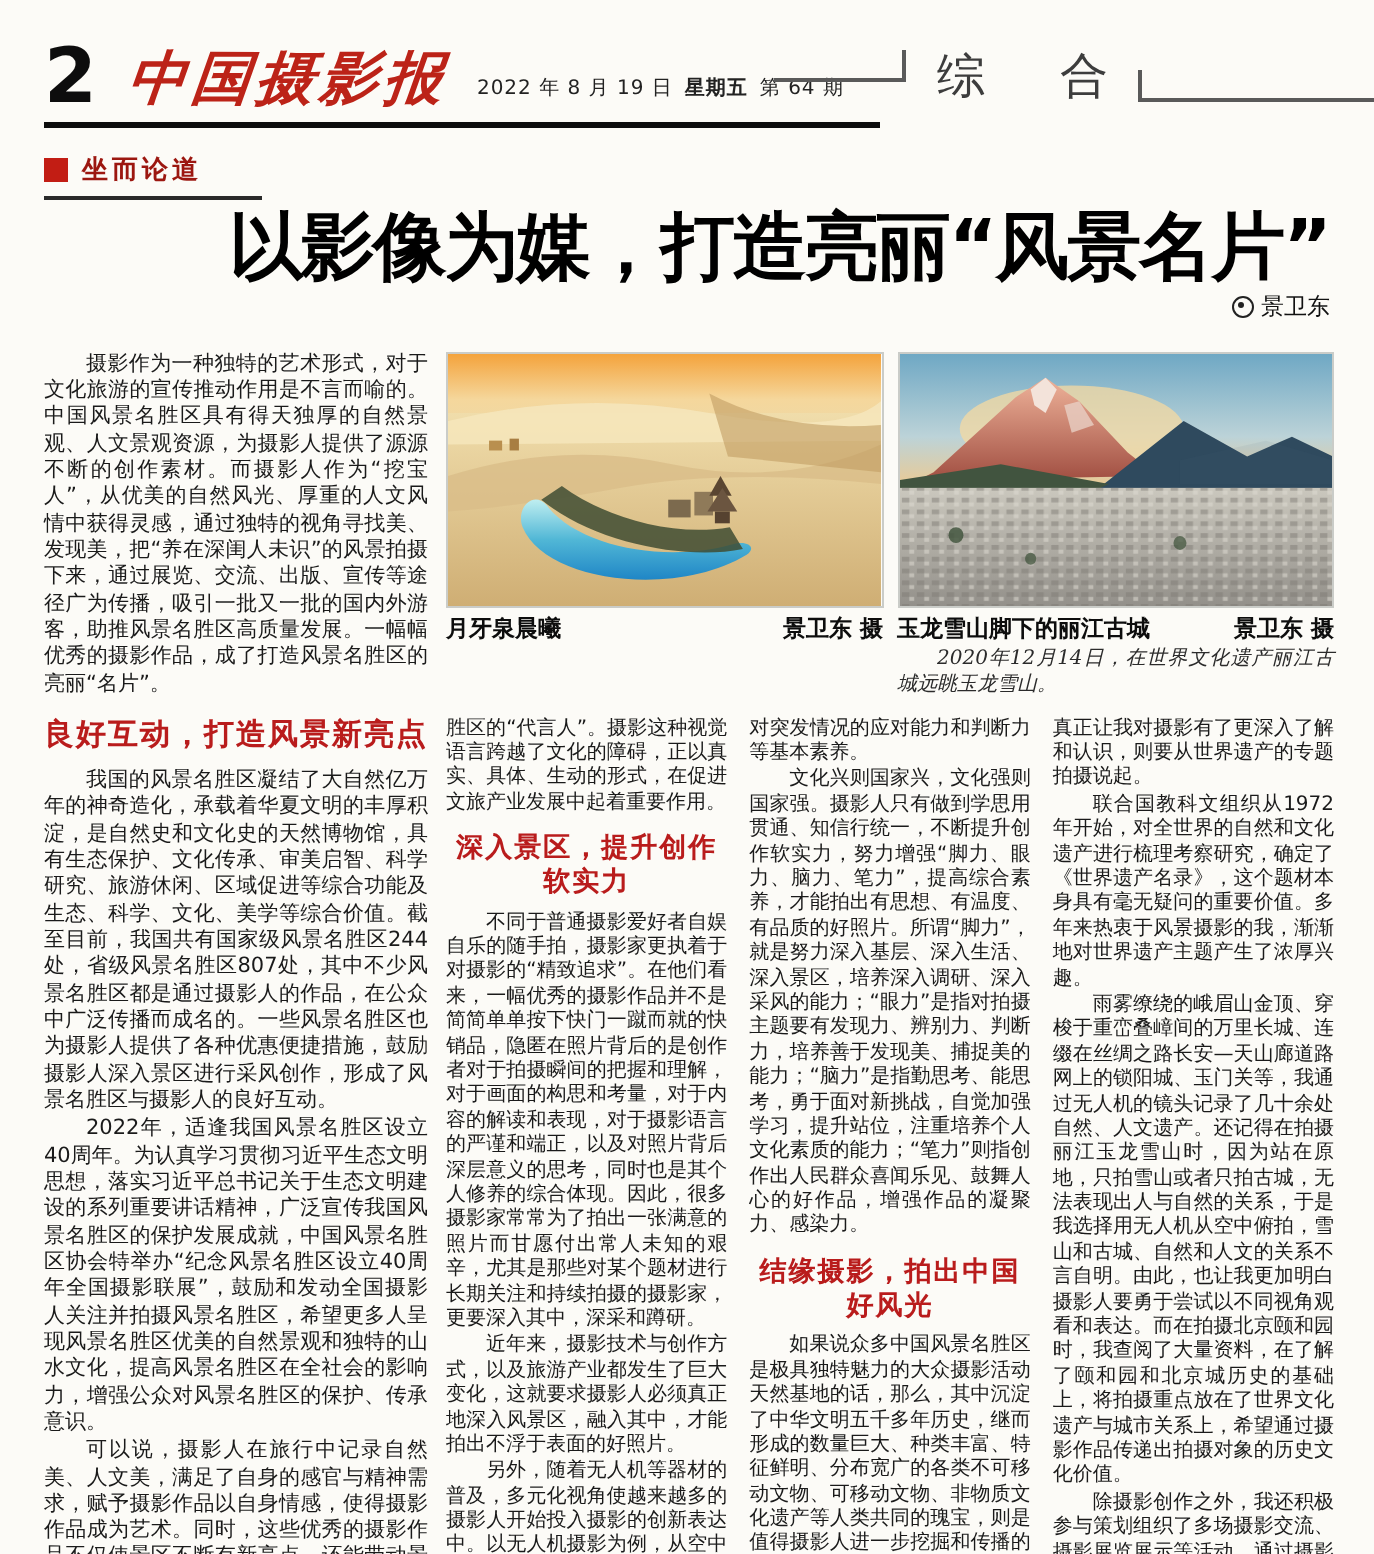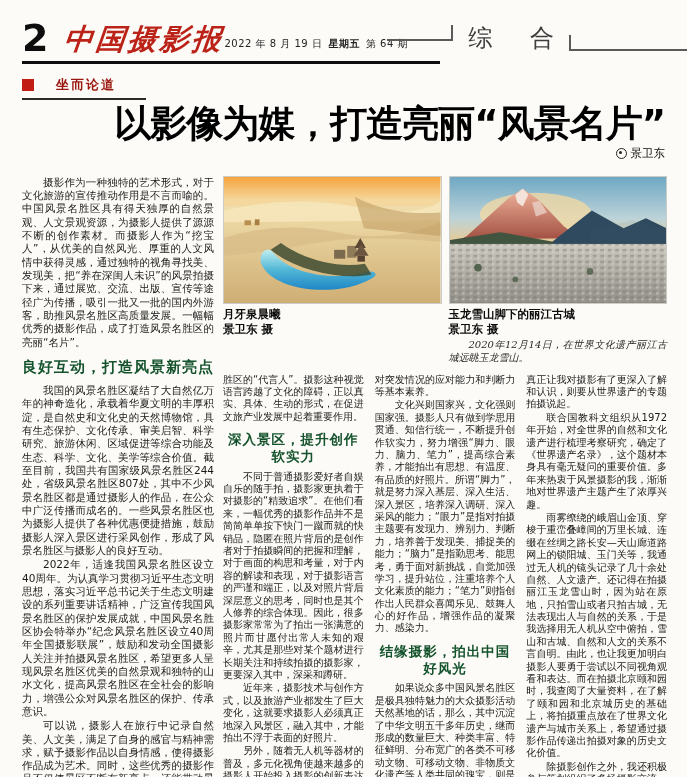--- a/index.html
+++ b/index.html
@@ -10,51 +10,51 @@
   }
   
   .masthead { position:relative; height:58px; padding:10px 0 0 22px; box-sizing:border-box; }
   .mast-left { display:flex; align-items:flex-end; height:46px; }
   .page-num { font-size:38px; font-weight:bold; line-height:0.95; color:#0d0d0d; }
   .paper-logo {
     margin-left:16px; font-family:"DejaVu Serif", serif; font-style:italic; font-weight:bold;
     font-size:29px; color:#bc2318; letter-spacing:3px; transform:skewX(-6deg); line-height:1;
     padding-bottom:2px;
   }
-  .dateline { font-size:10px; color:#222; padding-bottom:5px; letter-spacing:0.5px; }
+  .dateline { margin-left:14px; font-size:10px; color:#222; padding-bottom:5px; letter-spacing:0.5px; }
   .dateline .wk { font-weight:bold; margin:0 6px; }
   .mast-rule { margin:3px 0 0 22px; width:418px; border-top:3.5px solid #0d0d0d; }
   .section-wrap { position:absolute; right:0; top:26px; display:flex; align-items:center; }
   .sec-line-l { width:64px; height:14px; border-bottom:2px solid #5a5a5a; border-right:2px solid #5a5a5a; transform:translateY(-5px); }
   .sec-title { font-family:"DejaVu Serif", serif; font-size:24px; letter-spacing:15px; color:#3d3d3d; padding-left:15px; line-height:1; }
   .sec-line-r { width:116px; height:14px; border-left:2px solid #5a5a5a; border-bottom:2px solid #5a5a5a; transform:translateY(5px); }
   
-  .kicker { display:inline-flex; align-items:center; gap:22px; margin:12px 0 0 22px;
+  .kicker { display:inline-flex; align-items:center; gap:7px; margin:12px 0 0 22px;
             border-bottom:2px solid #2a2a2a; padding:0 30px 4px 0; }
   .red-sq { width:12px; height:12px; background:#c21d14; display:inline-block; }
   .kicker-label { font-size:13px; font-weight:bold; color:#9c1710; letter-spacing:2px; }
   
   .headline-row { display:flex; align-items:flex-end; padding:2px 22px 0 22px;flex-direction:column; }
   .headline { margin:0; font-size:37px; font-weight:900; letter-spacing:-1px; color:#000;
               white-space:nowrap; line-height:1.18; }
   .byline { margin-left:12px; padding-bottom:7px; font-size:11.5px; color:#111; display:flex; align-items:center; gap:4px; white-space:nowrap; }
   .bullseye { width:9px; height:9px; border:1.5px solid #222; border-radius:50%; position:relative; display:inline-block; }
   .bullseye::after { content:""; position:absolute; left:2px; top:2px; width:3px; height:3px; background:#222; border-radius:50%; }
   
   .content { display:flex; gap:9px; padding:8px 20px 0 22px; height:632px; box-sizing:border-box;justify-content:flex-end; }
   .col { text-align:justify; }
   .col p { margin:0 0 1px 0; text-indent:2em; }
   .col p.cont { text-indent:0; }
   .col1 { flex:0 0 192px; font-size:10.5px; line-height:1.27; }
-  .subhead { font-size:15px; font-weight:900; text-align:center; margin:9px 0 7px 0; letter-spacing:1px; color:#14532d; text-indent:0; }
+  .subhead { font-size:15px; font-weight:900; text-align:center; margin:9px 0 7px 0; letter-spacing:1px; color:#b91c1c; text-indent:0; }
   .right-zone { flex:1; display:flex; flex-direction:column; min-width:0; }
   .photo-row { display:flex; gap:7px; }
   figure { margin:0; flex:1; min-width:0; }
   .photo { width:100%; height:128px; display:block; border:1px solid #caccc8; box-sizing:border-box; }
-  .cap-title-row { display:flex; justify-content:space-between; font-size:11.5px; font-weight:bold; margin-top:3px; color:#0d0d0d;flex-direction:column; }
+  .cap-title-row { display:flex; justify-content:space-between; font-size:11.5px; font-weight:bold; margin-top:3px; color:#0d0d0d; }
   .cap-desc { font-family:"DejaVu Serif", serif; font-style:italic; font-size:10px; line-height:1.35;
               color:#2b2b2b; text-indent:2em; text-align:justify; margin-top:1px; }
   .cols-3 { display:flex; gap:11px; margin-top:9px; flex:1; min-height:0; }
   .cols-3 .col { flex:1; font-size:10px; line-height:1.24; min-width:0; }
   .cols-3 .subhead { font-size:13.5px; margin:8px 0 6px 0; }
 </style>
 </head>
 <body>
 
 <div class="page">

